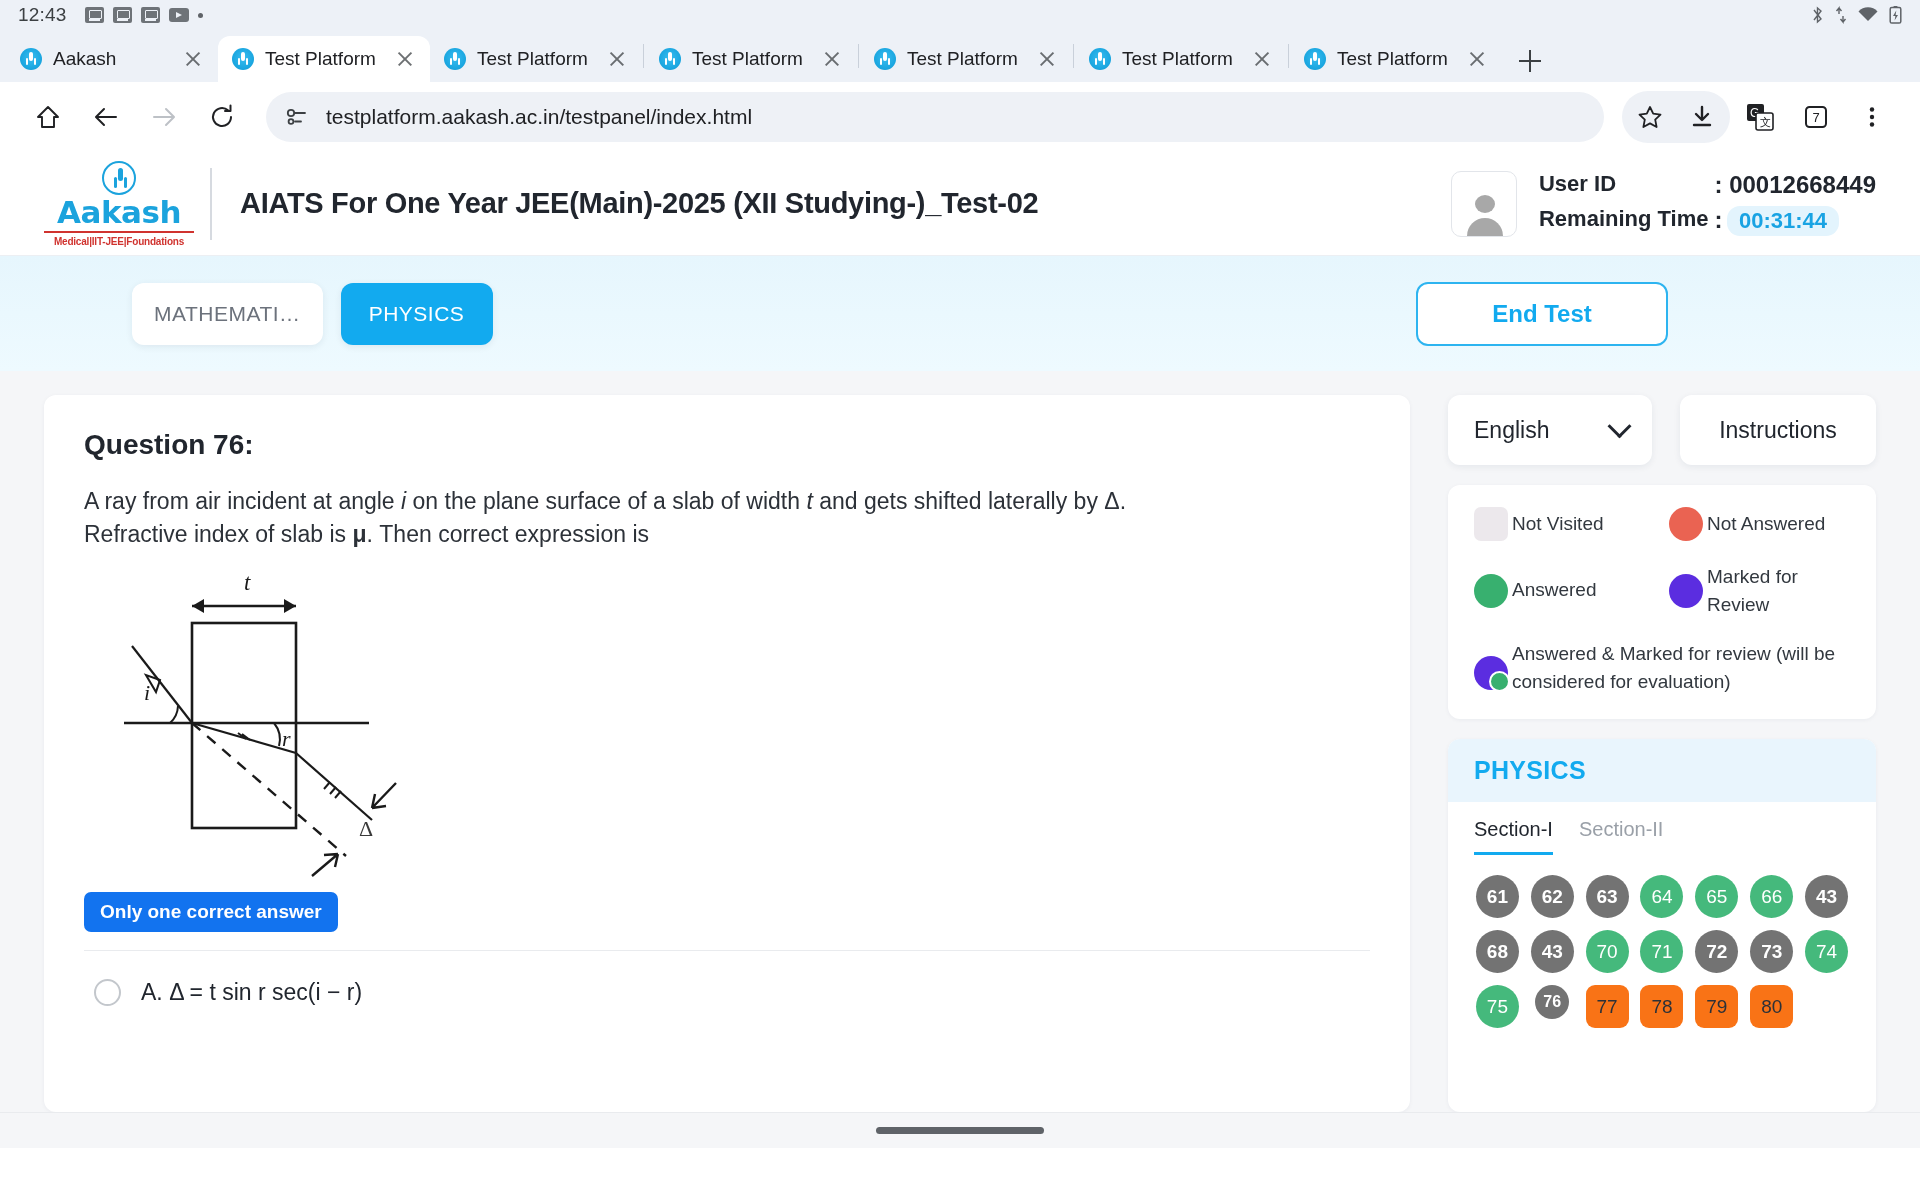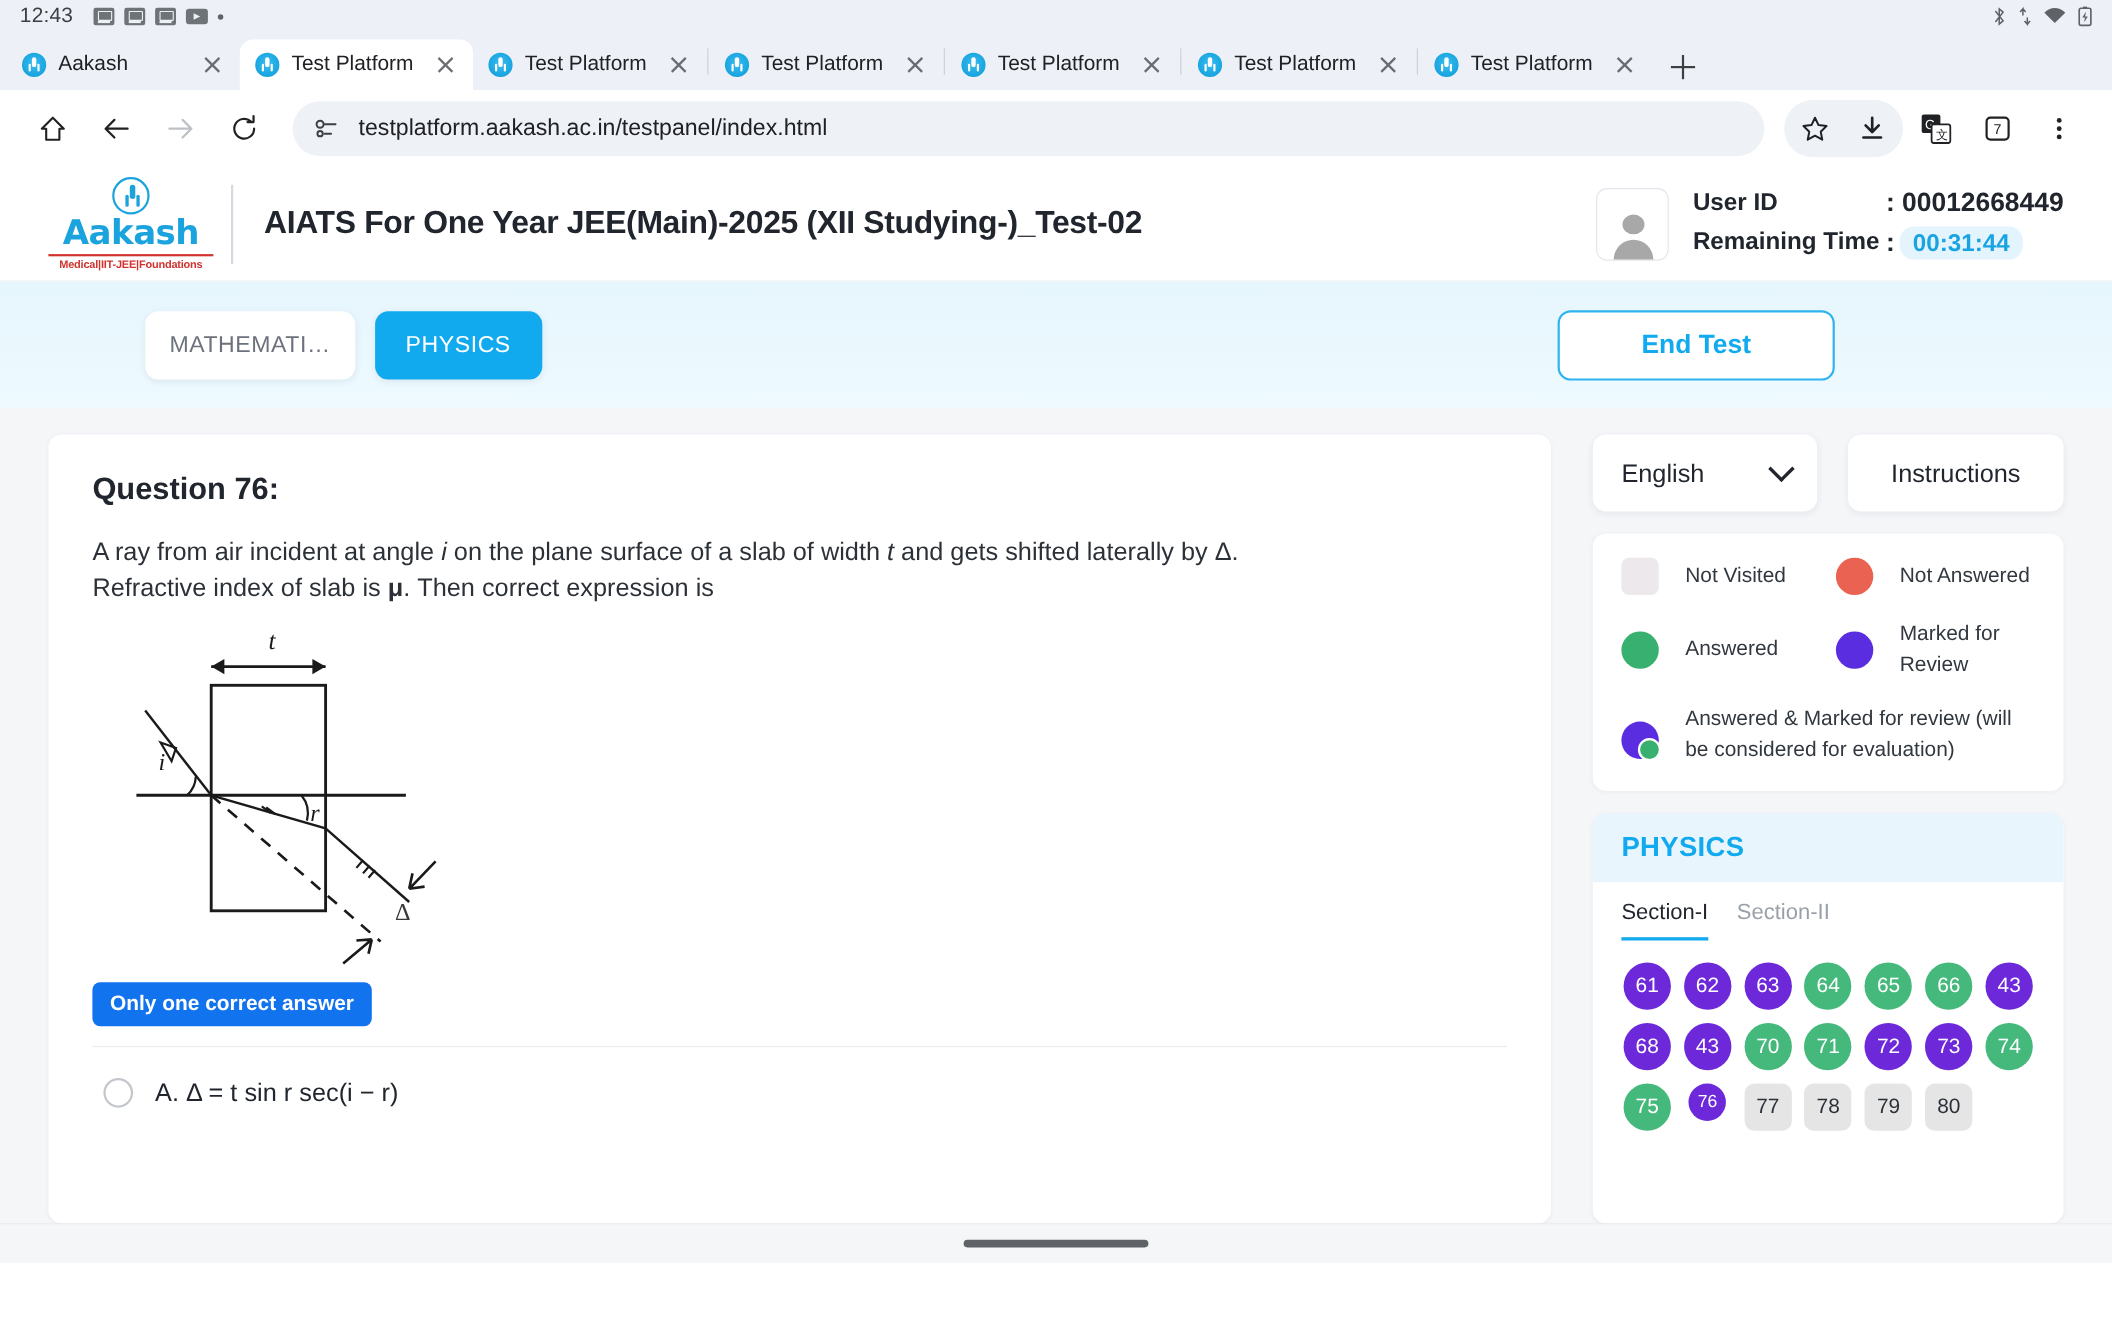--- a/index.html
+++ b/index.html
@@ -225,21 +225,21 @@
   .chev { width: 17px; height: 17px; border-right: 3px solid #21262e; border-bottom: 3px solid #21262e;
           transform: rotate(45deg) translate(-3px,-3px); }
 
   .legend-card {
     background: #ffffff; border-radius: 12px; padding: 22px 26px 24px 26px;
     box-shadow: 0 1px 4px rgba(20,40,70,.05);
   }
   .legend-grid {
     display: grid; grid-template-columns: 1fr 1fr; row-gap: 22px; column-gap: 14px;
   }
-  .legend-item { display: flex; align-items: center; gap: 24px; }
+  .legend-item { display: flex; align-items: center; gap: 4px; }
   .legend-item.wide { grid-column: 1 / span 2; align-items: flex-start; }
   .lg-sq { width: 34px; height: 34px; border-radius: 7px; background: #ece8ec; flex: 0 0 34px; }
   .lg-ci { width: 34px; height: 34px; border-radius: 50%; flex: 0 0 34px; }
   .lg-ci.amr { position: relative; margin-top: 16px; }
   .lg-ci.amr::after {
     content: ""; position: absolute; right: -2px; bottom: -2px;
     width: 17px; height: 17px; border-radius: 50%; background: #38b06f;
     border: 2px solid #ffffff;
   }
   .lg-label { font-size: 19px; color: #32383f; line-height: 1.3; }
@@ -261,23 +261,23 @@
   .sec-tab.active { color: #21262e; border-bottom: 3px solid #12aaef; }
   .q-grid {
     display: grid; grid-template-columns: repeat(7, 1fr);
     row-gap: 12px; column-gap: 8px; margin-top: 20px;
   }
   .q-cell {
     width: 43px; height: 43px; border-radius: 50%;
     display: flex; align-items: center; justify-content: center;
     font-size: 19px; color: #ffffff; justify-self: center;
   }
-  .q-cell.notanswered { background: #6d28d9; }
+  .q-cell.notanswered { background: #737373; font-weight: bold; }
   .q-cell.answered { background: #45b97c; }
-  .q-cell.notvisited { background: #e5e5e5; color: #2c3138; border-radius: 9px; }
+  .q-cell.notvisited { background: #f97316; color: #2c3138; border-radius: 9px; }
   .q-cell.current { width: 34px; height: 34px; font-size: 16px; }
 
   
   .bottom-bar {
     height: 36px; background: #f5f6f8;
     border-top: 1px solid #e9ebee;
     display: flex; align-items: center; justify-content: center;
   }
   .nav-handle { width: 168px; height: 7px; border-radius: 4px; background: #5f6368; }
 </style>

